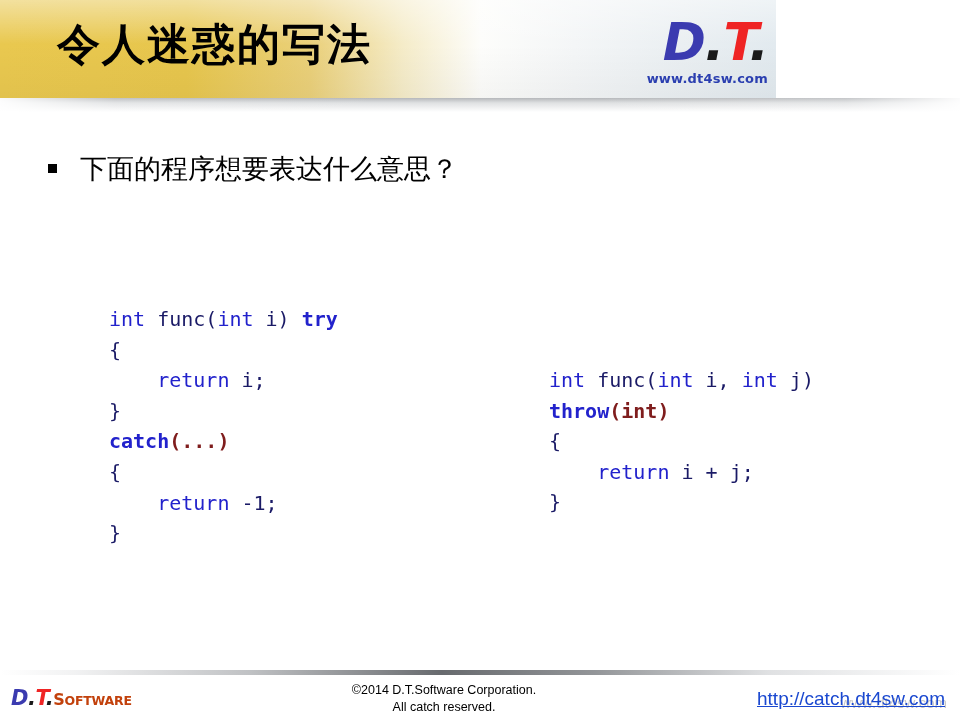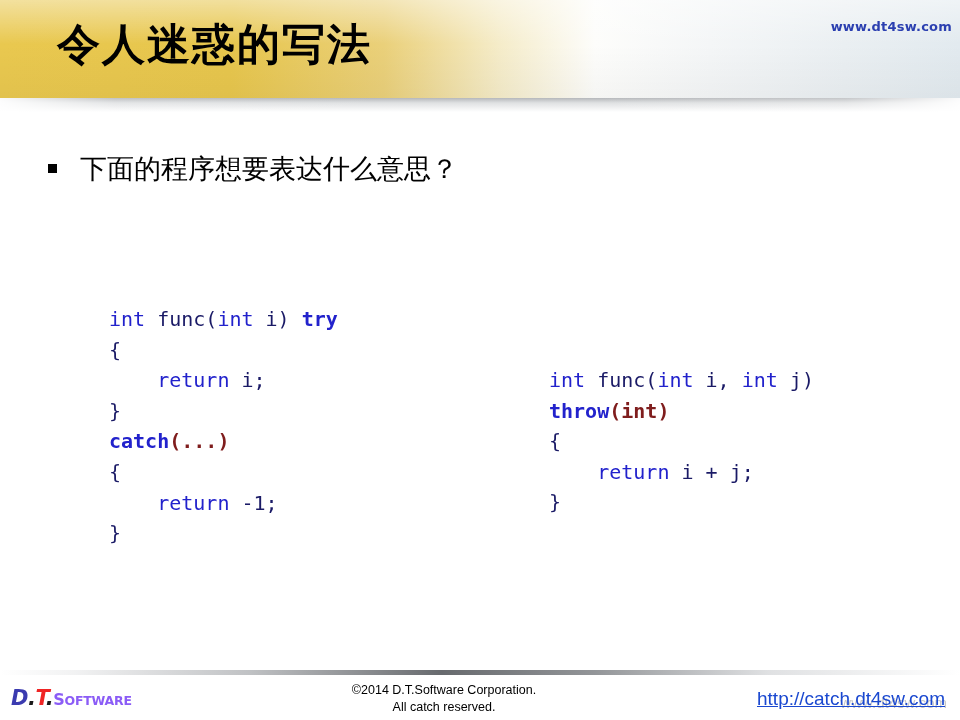--- a/index.html
+++ b/index.html
@@ -12,21 +12,21 @@
     height: 720px;
     position: relative;
     overflow: hidden;
     font-family: "Liberation Sans", sans-serif;
   }
 
   
   .header {
     position: absolute;
     left: 0; top: 0;
-    width: 960px;
+    width: 776px;
     height: 98px;
     background:
       linear-gradient(to bottom, rgba(255,255,255,0.45) 0%, rgba(255,255,255,0.0) 45%, rgba(0,0,0,0.03) 100%),
       linear-gradient(to right, #e9c84f 0%, #e7c64d 24%, #ead07a 40%, #f5ecc9 52%, #fdfdfb 62%, #f4f6f7 74%, #eaeff2 88%, #e2eaef 100%);
     overflow: hidden;
   }
   .header-title {
     position: absolute;
     left: 57px;
     top: 16px;
@@ -158,21 +158,21 @@
     font-weight: bold;
     font-style: italic;
     letter-spacing: -0.5px;
   }
   .footer-logo .fmark .d { color: #3b3bb0; }
   .footer-logo .fmark .t { color: #ef2424; }
   .footer-logo .fmark .dot { color: #1a1a1a; }
   .footer-logo .fsoft {
     font-size: 16px;
     font-weight: bold;
-    color: #8b5cf6;
+    color: #c2410c;
     letter-spacing: -0.2px;
   }
   .footer-logo .fsoft .small { font-size: 12.5px; }
 
   .footer-copy {
     position: absolute;
     left: 0;
     top: 682px;
     width: 888px;
     text-align: center;
@@ -202,20 +202,21 @@
     pointer-events: none;
   }
 </style>
 </head>
 <body>
 
 <div class="header">
   <div class="header-title">令人迷惑的写法</div>
 
   <div class="logo-dt">
+    <div class="mark"><span class="d">D</span><span class="dot">.</span><span class="t">T</span><span class="dot">.</span></div>
     <div class="site">www.dt4sw.com</div>
   </div>
 </div>
 <div class="header-shadow"></div>
 
 <div class="bullet-row">
   <span class="bullet-marker"></span>
   <span class="bullet-text">下面的程序想要表达什么意思？</span>
 </div>
 

